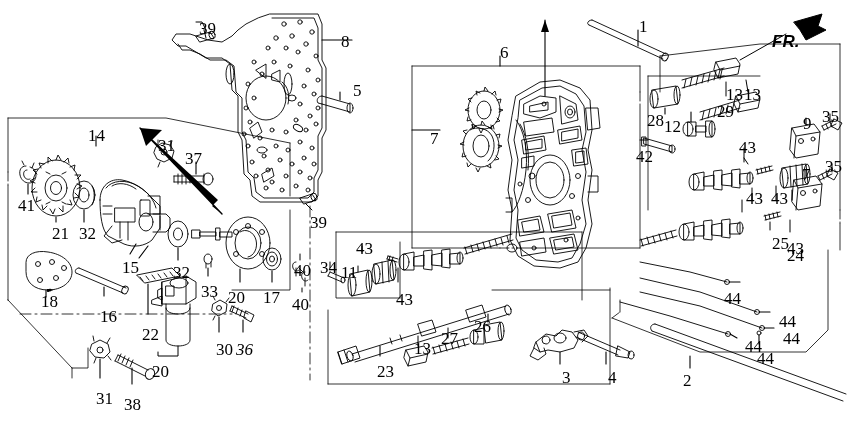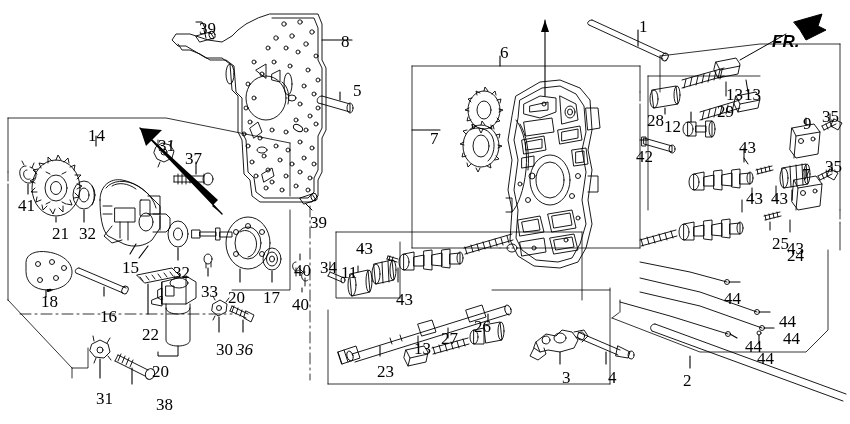--- a/index.html
+++ b/index.html
@@ -920,21 +920,21 @@
       <div class="lbl" style="left: 158px; top: 137px;">31</div>
       <div class="lbl" style="left: 96px; top: 390px;">31</div>
       <div class="lbl" style="left: 79px; top: 225px;">32</div>
       <div class="lbl" style="left: 173px; top: 264px;">32</div>
       <div class="lbl" style="left: 201px; top: 283px;">33</div>
       <div class="lbl" style="left: 320px; top: 259px;">34</div>
       <div class="lbl" style="left: 822px; top: 108px;">35</div>
       <div class="lbl" style="left: 825px; top: 158px;">35</div>
       <div class="lbl" style="left: 236px; top: 341px; font-style: italic;">36</div>
       <div class="lbl" style="left: 185px; top: 150px;">37</div>
-      <div class="lbl" style="left: 124px; top: 396px; margin-left: 32px;">38</div>
+      <div class="lbl" style="left: 124px; top: 396px;">38</div>
       <div class="lbl" style="left: 199px; top: 20px;">39</div>
       <div class="lbl" style="left: 310px; top: 214px;">39</div>
       <div class="lbl" style="left: 294px; top: 262px;">40</div>
       <div class="lbl" style="left: 292px; top: 296px;">40</div>
       <div class="lbl" style="left: 18px; top: 197px;">41</div>
       <div class="lbl" style="left: 636px; top: 148px; text-align: right;">42</div>
       <div class="lbl" style="left: 356px; top: 240px;">43</div>
       <div class="lbl" style="left: 396px; top: 291px;">43</div>
       <div class="lbl" style="left: 739px; top: 139px;">43</div>
       <div class="lbl" style="left: 746px; top: 190px;">43</div>

